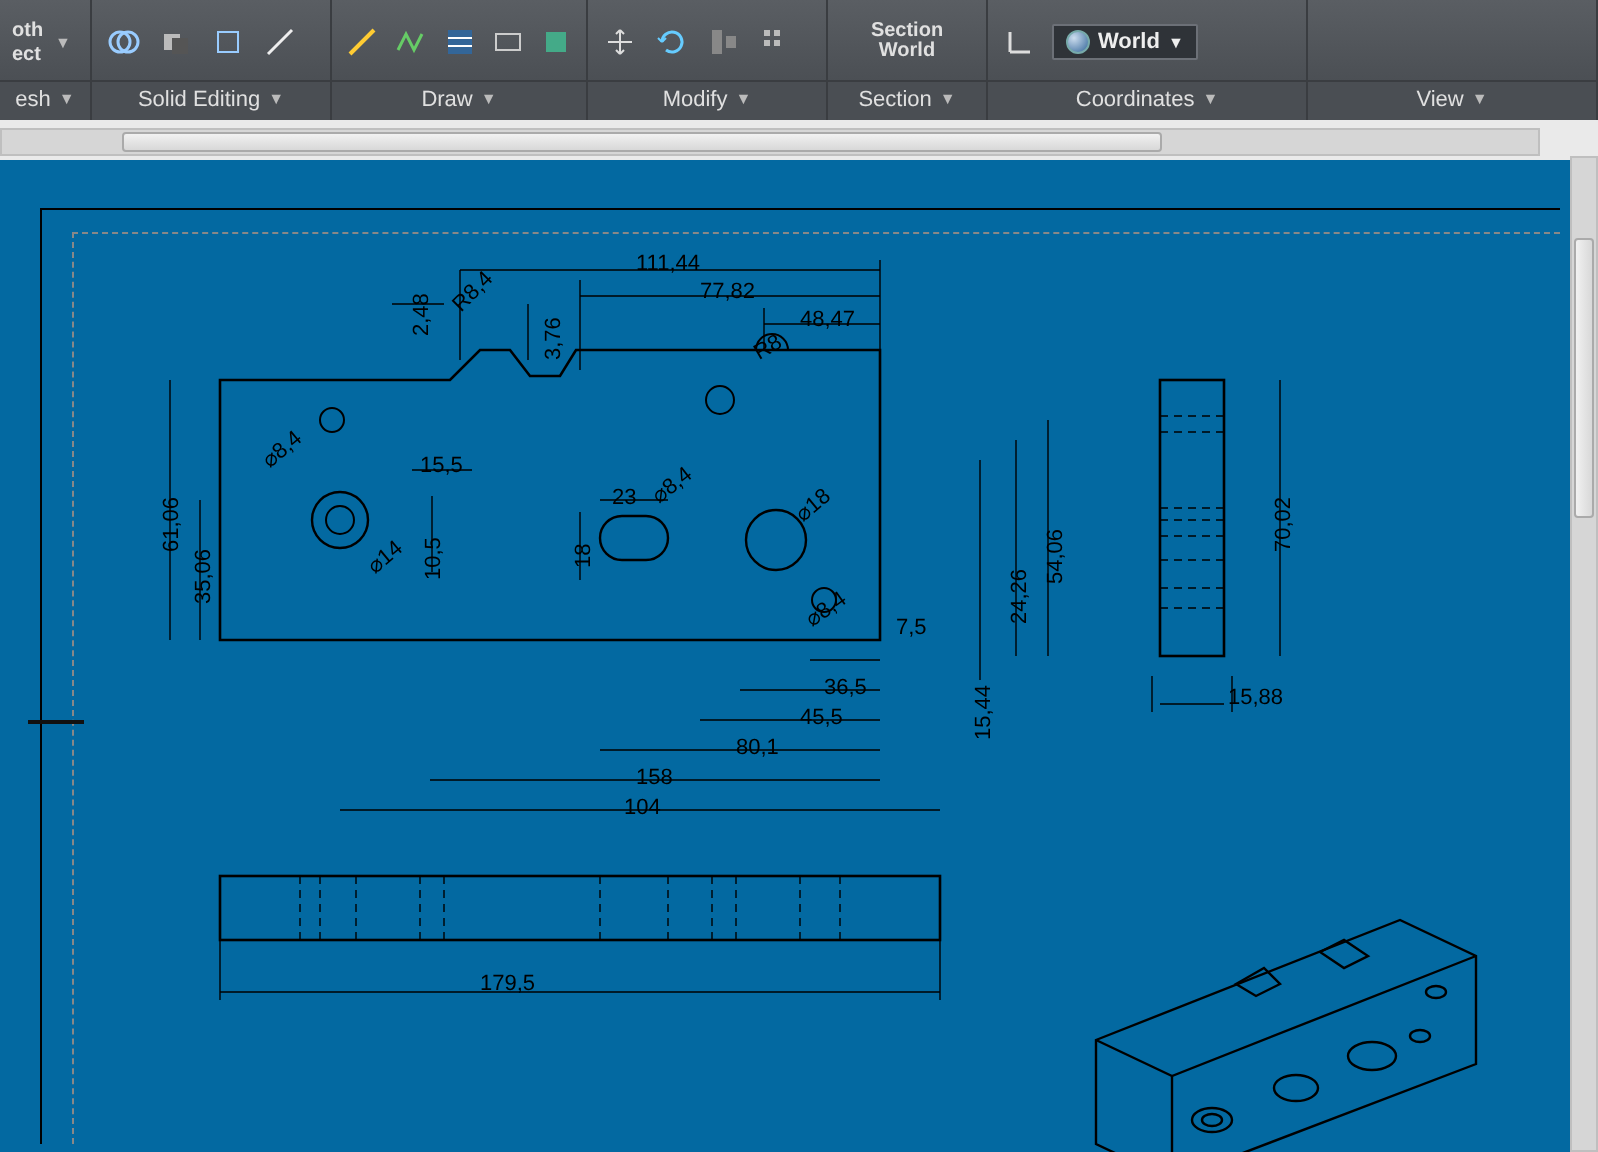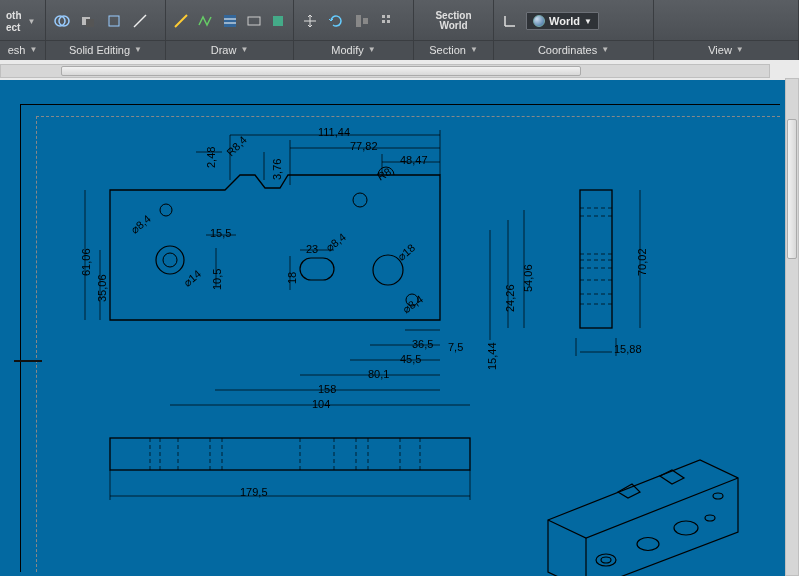--- a/index.html
+++ b/index.html
@@ -457,21 +457,21 @@
   <span class="dim" style="left:130px; top:138px; transform:rotate(-40deg)">⌀8,4</span>
   <span class="dim" style="left:210px; top:147px">15,5</span>
   <span class="dim" style="left:306px; top:163px">23</span>
   <span class="dim" style="left:325px; top:156px; transform:rotate(-38deg)">⌀8,4</span>
   <span class="dim" style="left:397px; top:166px; transform:rotate(-40deg)">⌀18</span>
   <span class="dim" style="left:183px; top:192px; transform:rotate(-40deg)">⌀14</span>
   <span class="dim dimv" style="left:211px; top:210px">10,5</span>
   <span class="dim dimv" style="left:286px; top:204px">18</span>
   <span class="dim" style="left:402px; top:218px; transform:rotate(-35deg)">⌀8,4</span>
 
-  <span class="dim" style="left:448px; top:261px">7,5</span>
+  <span class="dim" style="left:448px; top:228px">7,5</span>
   <span class="dim" style="left:412px; top:258px">36,5</span>
   <span class="dim" style="left:400px; top:273px">45,5</span>
   <span class="dim" style="left:368px; top:288px">80,1</span>
   <span class="dim" style="left:318px; top:303px">158</span>
   <span class="dim" style="left:312px; top:318px">104</span>
   <span class="dim" style="left:240px; top:406px">179,5</span>
 
   <span class="dim dimv" style="left:486px; top:290px">15,44</span>
   <span class="dim dimv" style="left:504px; top:232px">24,26</span>
   <span class="dim dimv" style="left:522px; top:212px">54,06</span>

